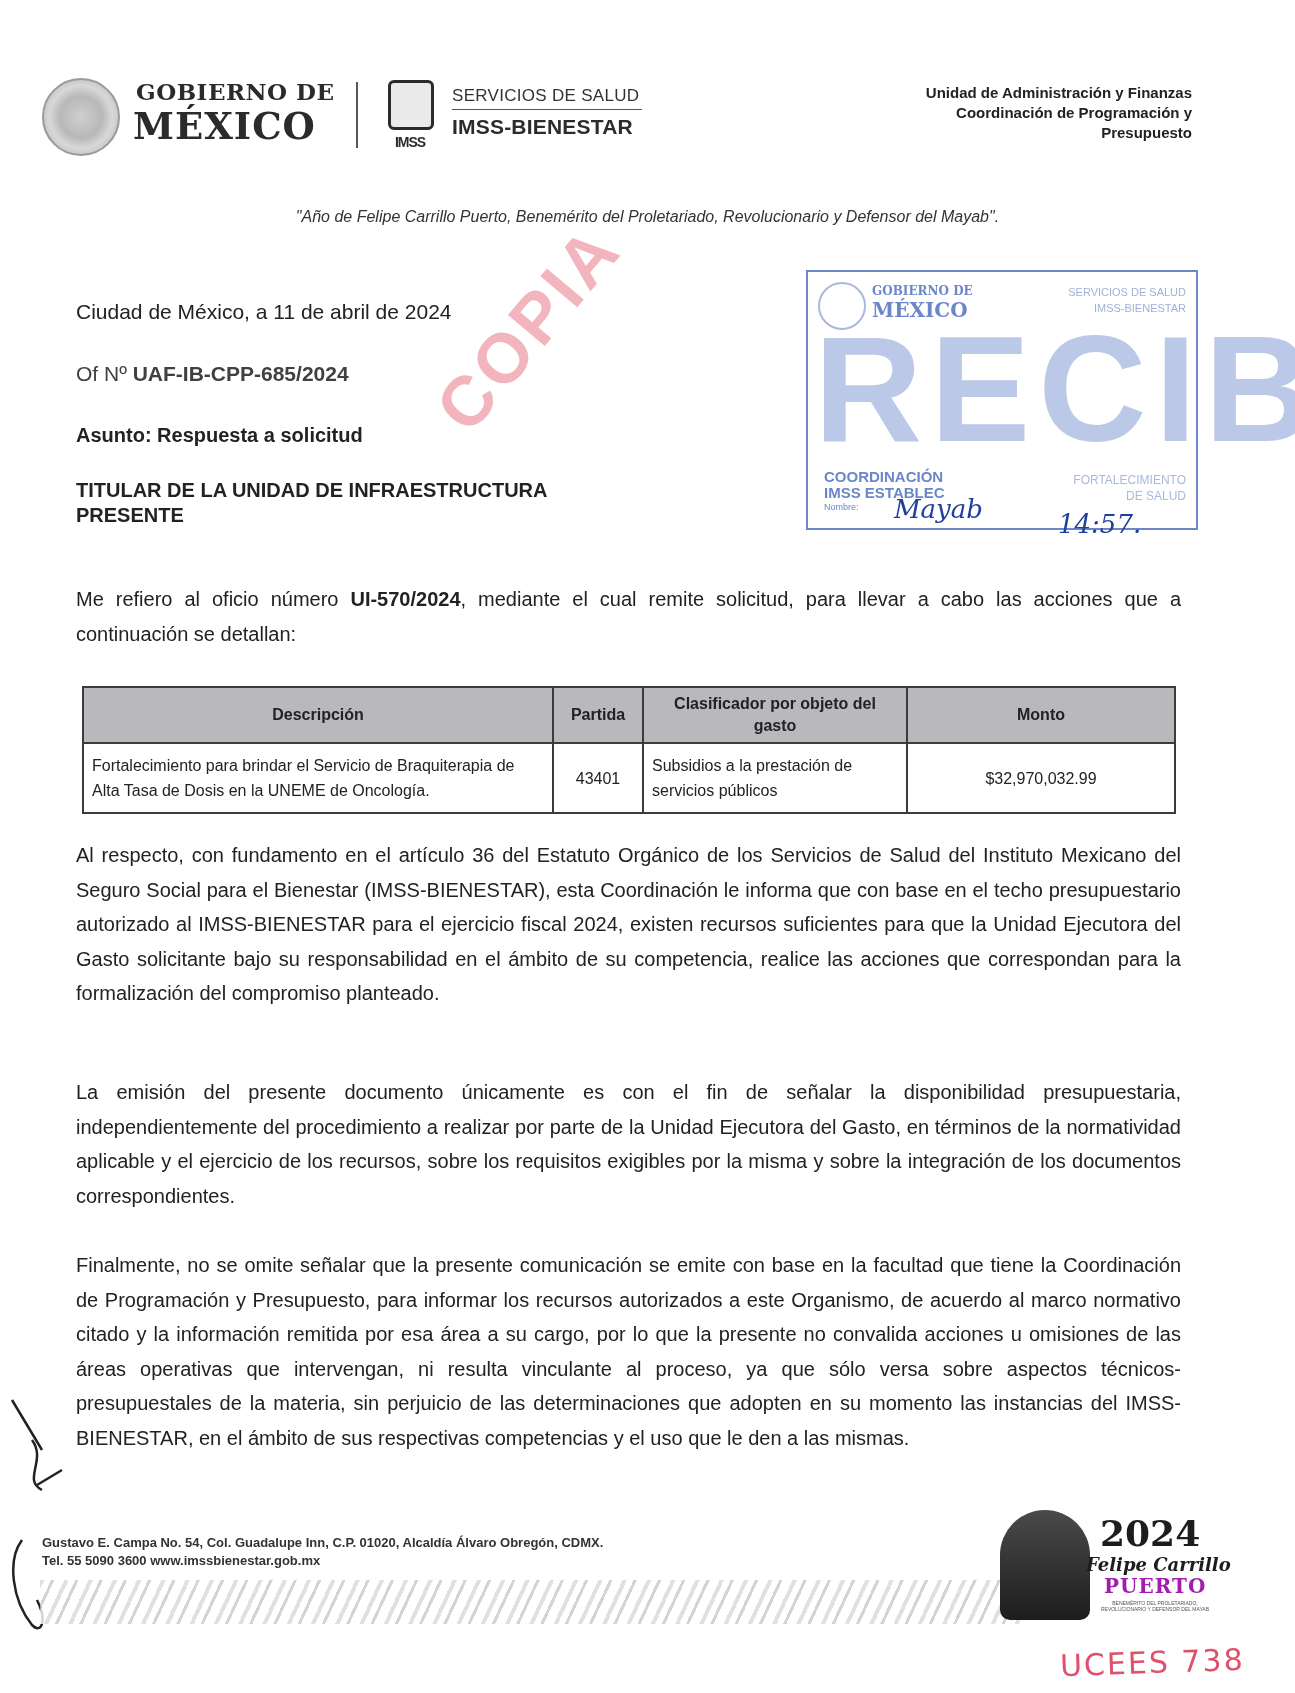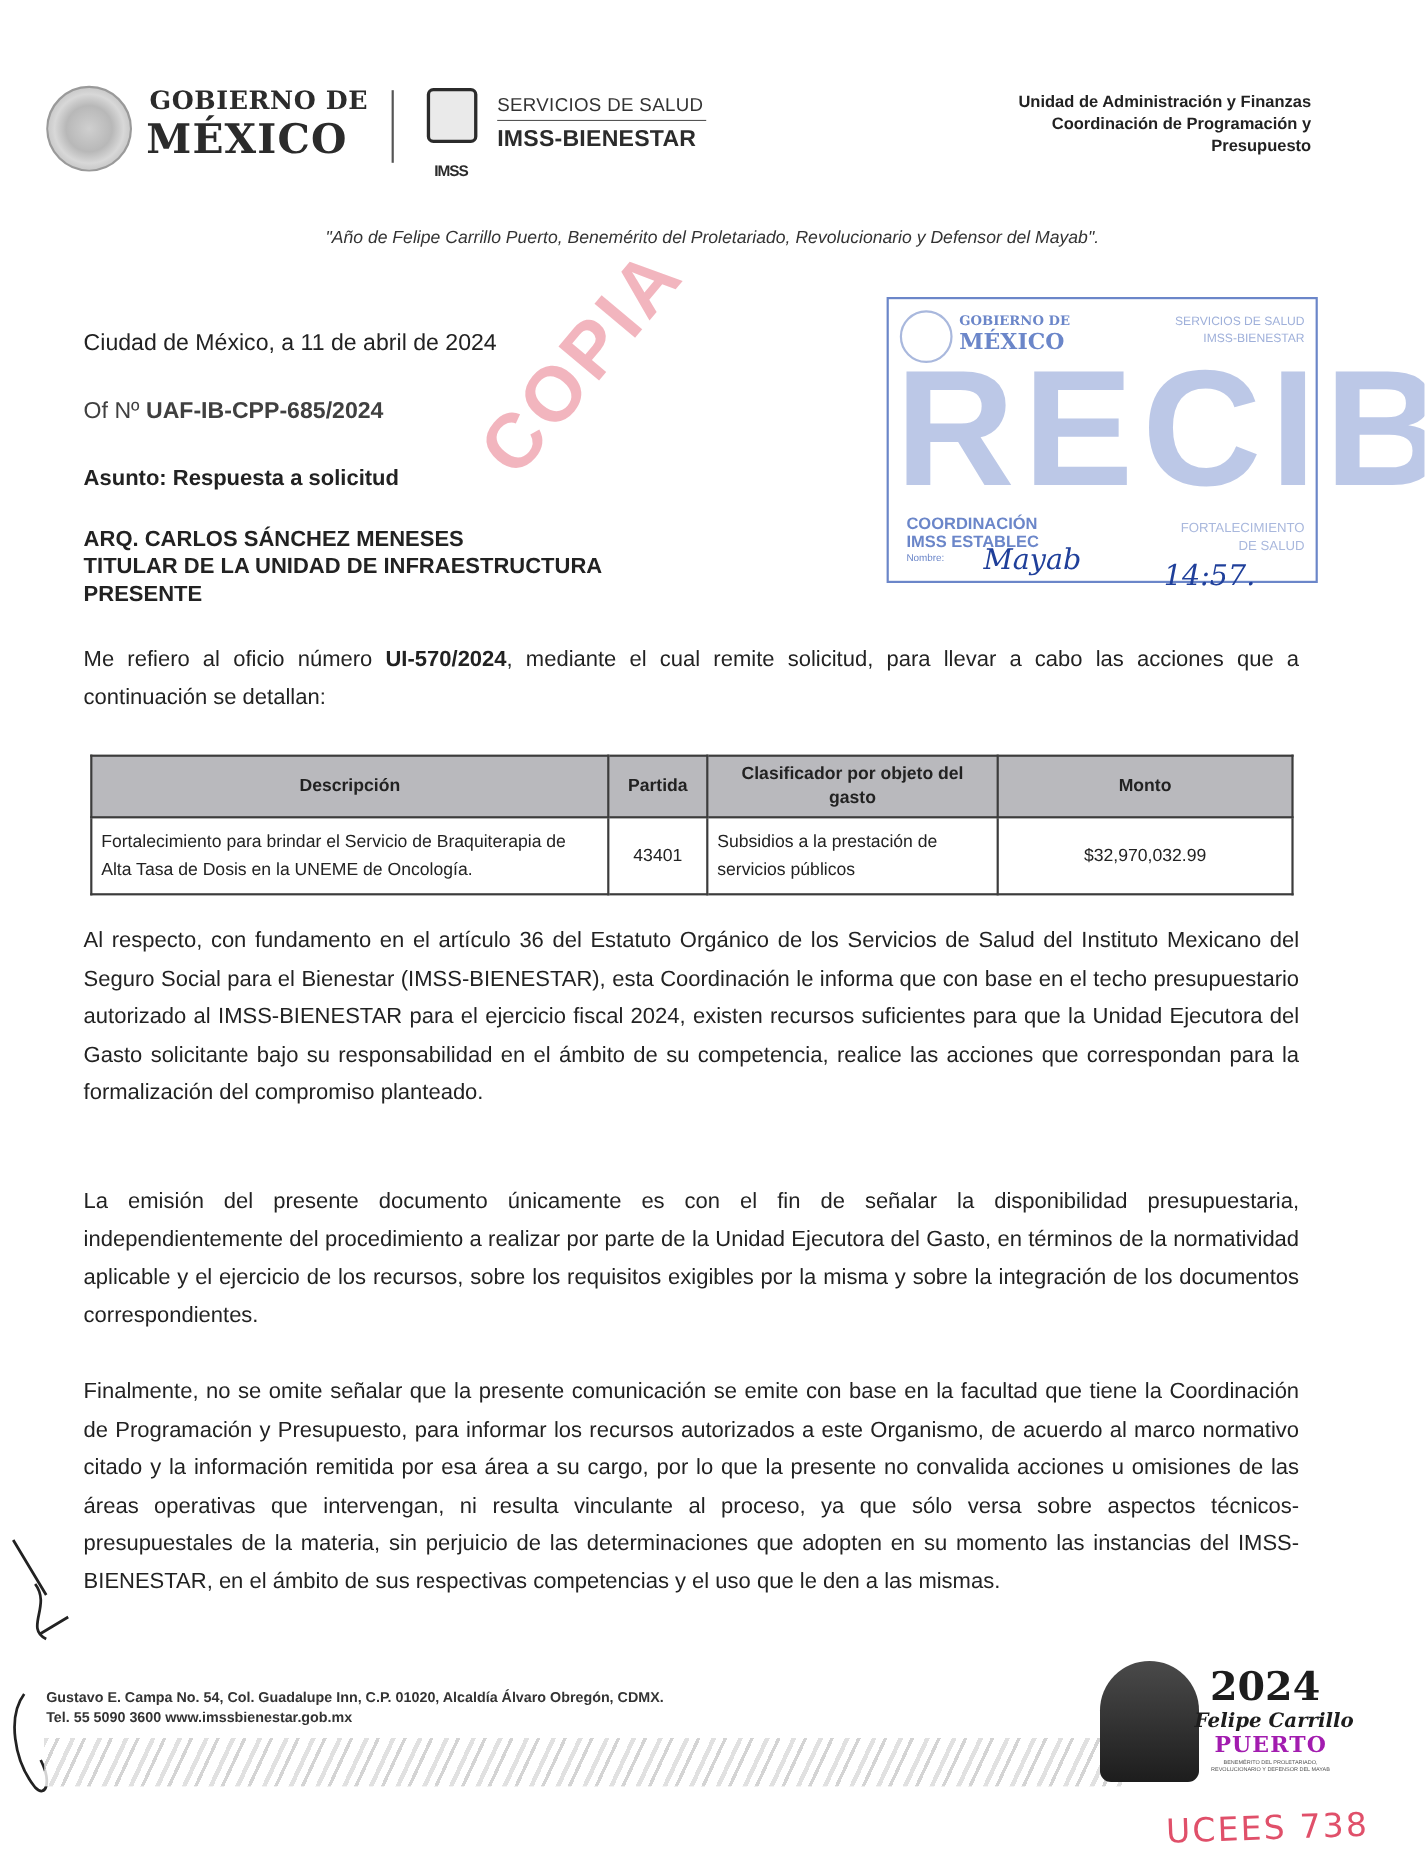--- a/index.html
+++ b/index.html
@@ -13,21 +13,21 @@
   .seal {
     left: 42px; top: 78px; width: 74px; height: 74px; border-radius: 50%;
     border: 2px solid #9a9a9a;
     background: radial-gradient(circle at 50% 50%, #cfcfcf 0%, #b8b8b8 40%, #d8d8d8 60%, #a7a7a7 100%);
   }
   .gob-line1 { left: 136px; top: 78px; font-family: "DejaVu Serif", serif; font-weight: bold; font-size: 23px; letter-spacing: 0.5px; color: #2b2b2b; }
   .gob-line2 { left: 133px; top: 104px; font-family: "DejaVu Serif", serif; font-weight: bold; font-size: 37px; letter-spacing: 1px; color: #2b2b2b; }
   .vdivider { left: 356px; top: 82px; width: 2px; height: 66px; background: #555; }
   .imss-logo { left: 386px; top: 80px; width: 48px; height: 62px; }
   .imss-logo .box { width: 40px; height: 44px; border: 3px solid #2b2b2b; border-radius: 6px; margin-left: 2px; background: #eaeaea; }
-  .imss-logo .txt { font-family: "Liberation Sans Narrow", "Liberation Sans", sans-serif; font-weight: bold; font-size: 14px; letter-spacing: -1px; color: #2b2b2b; text-align: center; margin-top: 17px; }
+  .imss-logo .txt { font-family: "Liberation Sans Narrow", "Liberation Sans", sans-serif; font-weight: bold; font-size: 14px; letter-spacing: -1px; color: #2b2b2b; text-align: center; margin-top: 4px; }
   .serv-salud { left: 452px; top: 86px; font-size: 17px; color: #333; letter-spacing: 0.3px; }
   .serv-rule { left: 452px; top: 109px; width: 190px; height: 1px; background: #555; }
   .imss-bien { left: 452px; top: 115px; font-size: 21px; font-weight: bold; color: #2b2b2b; letter-spacing: 0.2px; }
   .unit-block { right: 103px; top: 83px; text-align: right; font-size: 15px; font-weight: bold; line-height: 20px; color: #222; }
 
   .motto { left: 0; width: 1295px; top: 208px; text-align: center; font-style: italic; font-size: 16px; color: #333; }
 
   
   .recibido {
     left: 806px; top: 270px; width: 388px; height: 256px;
@@ -138,21 +138,20 @@
 
 <div class="abs copia">COPIA</div>
 
 <div class="abs city-date">Ciudad de México, a 11 de abril de 2024</div>
 <div class="abs oficio">
   <span class="pre">Of Nº</span>
   <span>UAF-IB-CPP-685/2024</span>
 </div>
 <div class="abs asunto">Asunto: Respuesta a solicitud</div>
 <div class="abs addressee">
-  <div>ARQ. CARLOS SÁNCHEZ MENESES</div>
   <div>TITULAR DE LA UNIDAD DE INFRAESTRUCTURA</div>
   <div>PRESENTE</div>
 </div>
 
 <div class="abs para p1">
   <span>Me refiero al oficio número </span><b>UI-570/2024</b><span>, mediante el cual remite solicitud, para llevar a cabo las acciones que a continuación se detallan:</span>
 </div>
 
 <table class="req">
   <thead>

